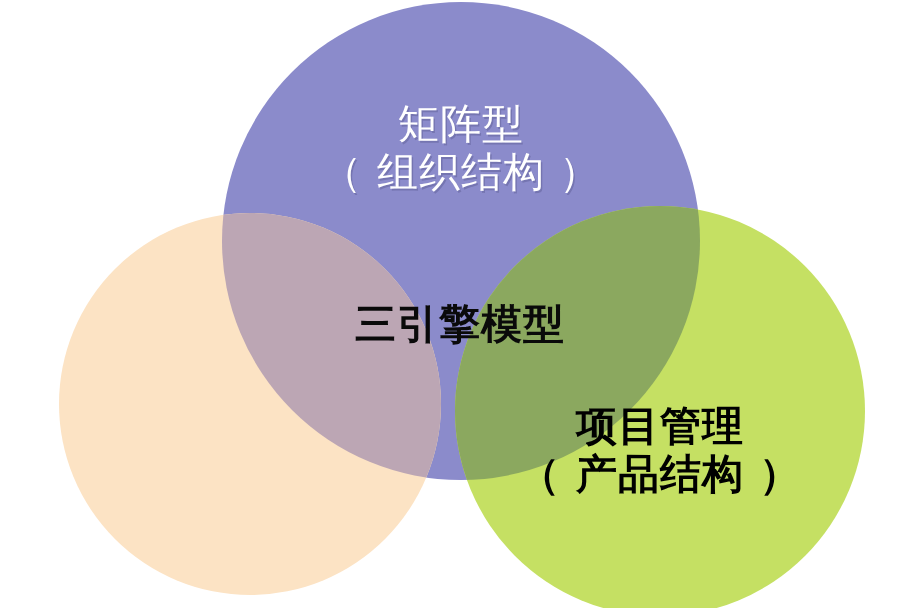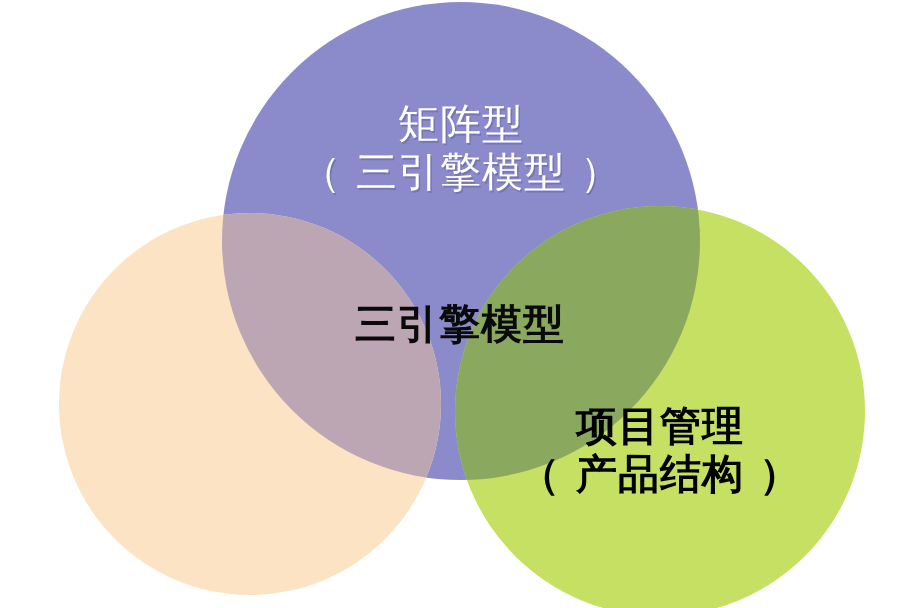--- a/index.html
+++ b/index.html
@@ -106,21 +106,21 @@
       <circle cx="660" cy="411" r="205" fill="#d5d68c"></circle>
     </g>
     <g clip-path="url(#clip-matrix)">
       <g clip-path="url(#clip-dual)">
         <circle cx="660" cy="411" r="205" fill="#b4b077"></circle>
       </g>
     </g>
   </svg>
 
   <div class="venn-label label-top">矩阵型
-（ 三引擎模型 ）</div>
+（ 组织结构 ）</div>
 
 
   <div class="venn-label label-bottom-right">项目管理
 （ 产品结构 ）</div>
 
   <div class="venn-label label-center">三引擎模型</div>
 
 </div>
 
 </body></html>

